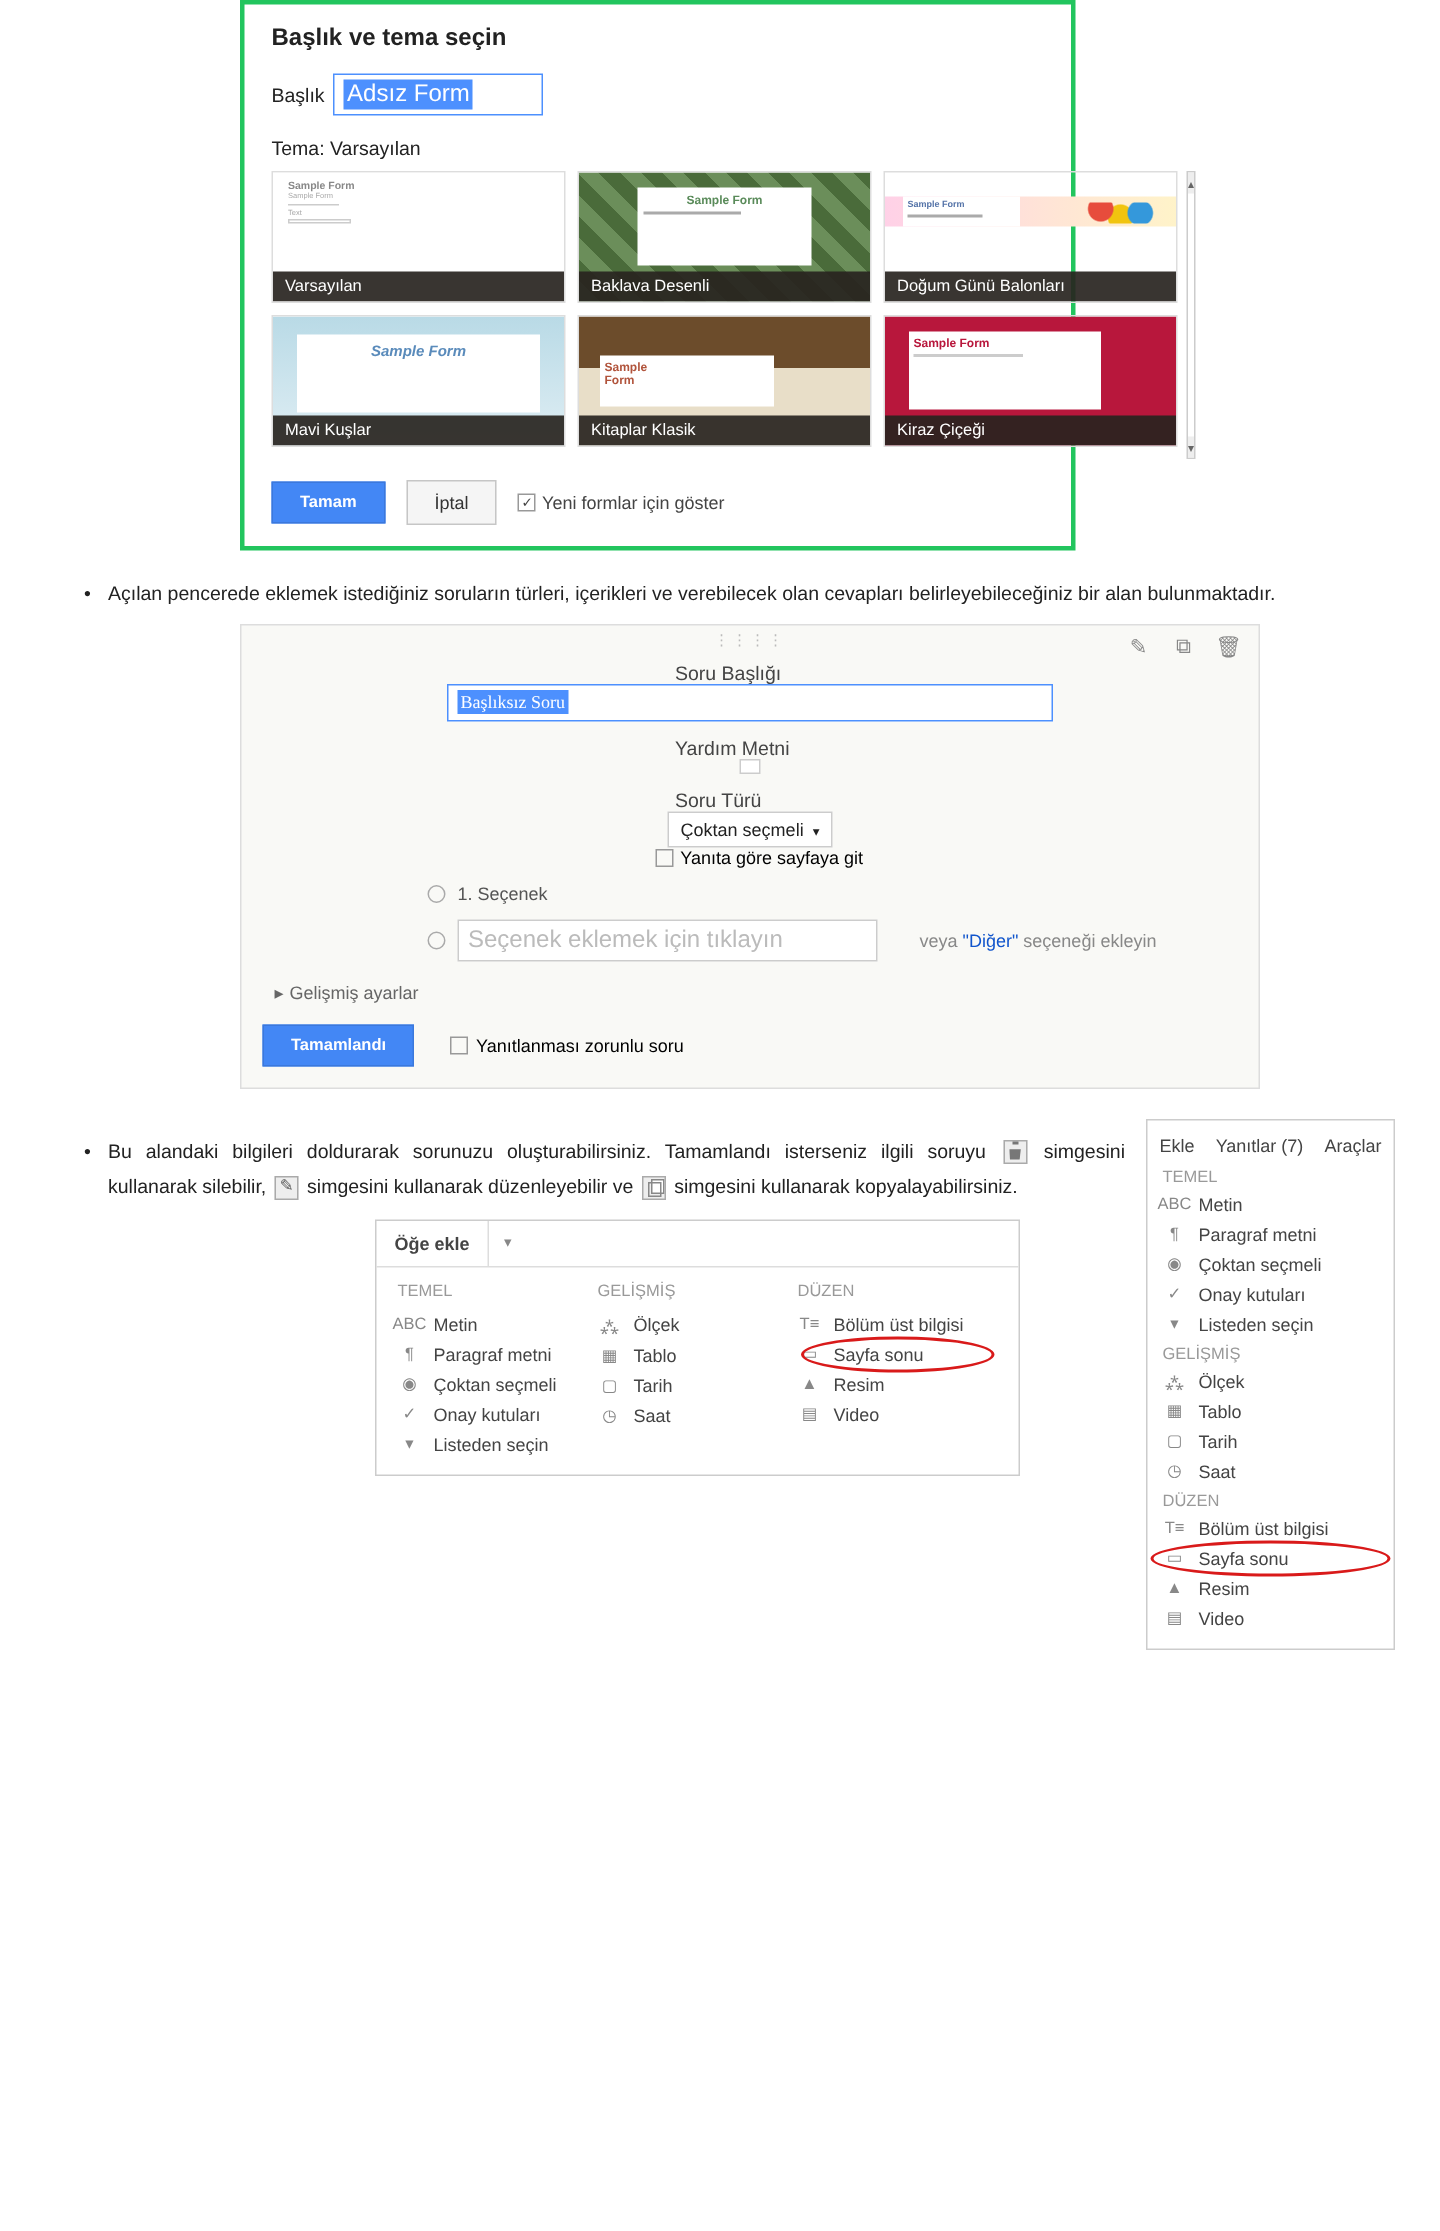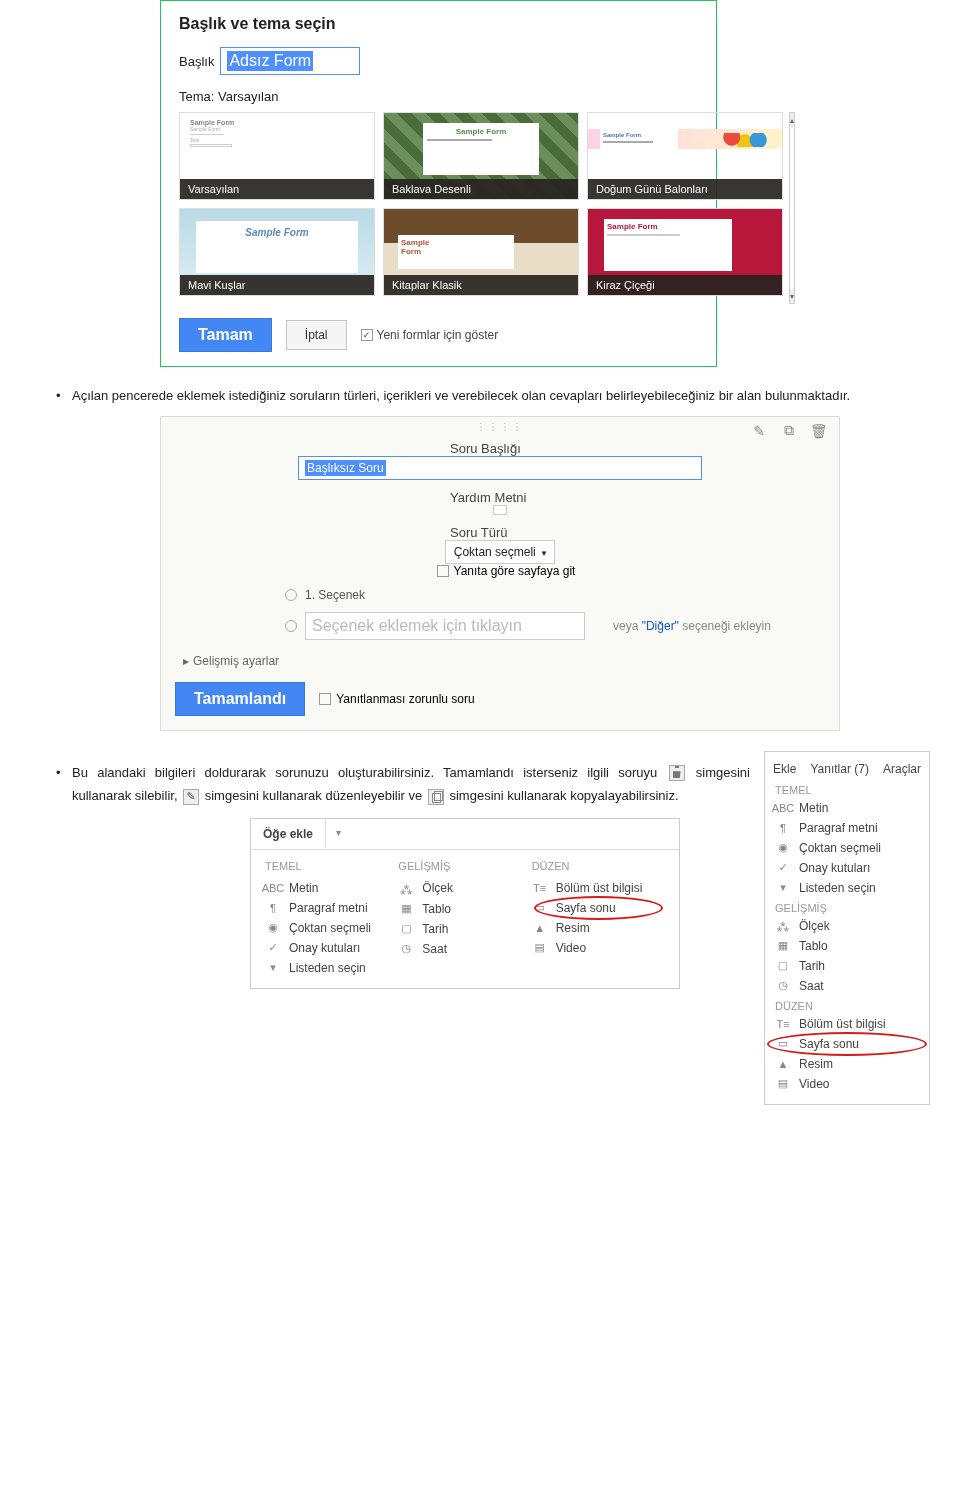--- a/index.html
+++ b/index.html
@@ -1,38 +1,38 @@
 <!DOCTYPE html>
 <html><head>
 <meta charset="utf-8">
 <style>
   * { box-sizing: border-box; margin: 0; padding: 0; }
   body { font-family: Arial, Helvetica, sans-serif; font-size: 13px; color: #222; background: #fff; width: 960px; }
   .page { width: 960px; padding: 0 30px 60px 40px; }
   
   
-  .dialog1 { width: 557px; border: 1px solid #22c55e; margin: 0 0 20px 120px; background: #fff; padding: 14px 18px; }
+  .dialog1 { width: 557px; border: 3px solid #22c55e; margin: 0 0 20px 120px; background: #fff; padding: 14px 18px; }
   .dlg-title { font-size: 16px; font-weight: bold; margin-bottom: 14px; }
   .baslik-row { display: flex; align-items: center; margin-bottom: 14px; }
   .baslik-label { font-size: 13px; margin-right: 6px; }
   .baslik-input { border: 1px solid #4d90fe; outline: none; padding: 3px 6px; font-size: 16px; background: #fff; }
   .baslik-input .sel { background: #4d90fe; color: #fff; padding: 1px 2px; display: inline-block; }
   .tema-label { font-size: 13px; margin-bottom: 8px; }
   .theme-scroll { display: flex; align-items: stretch; }
   .theme-grid { flex: 1; }
   .theme-row { display: flex; gap: 8px; margin-bottom: 8px; }
   .theme-card { position: relative; width: 196px; height: 88px; border: 1px solid #ddd; overflow: hidden; }
   .theme-caption { position: absolute; left: 0; right: 0; bottom: 0; background: rgba(40,36,32,0.92); color: #fff; font-size: 11px; padding: 4px 8px; }
   .theme-inner { position: absolute; inset: 0; }
   .sbar { width: 16px; margin-left: 6px; display: flex; flex-direction: column; align-items: center; border: 1px solid #ccc; }
   .sbar-arrow { height: 14px; width: 100%; background: #eee; color: #666; display:flex; align-items:center; justify-content:center; font-size:8px;}
   .sbar-track { flex:1; background: #f4f4f4; position: relative; }
   .sbar-thumb { position: absolute; left: 2px; right: 2px; top: 4px; height: 24px; background: #ccc; border-radius: 2px; }
   .dlg-buttons { display: flex; align-items: center; gap: 14px; margin-top: 14px; }
-  .btn-blue { background: #4387f5; color: #fff; border: 1px solid #3b78dc; padding: 7px 18px; font-size: 16px; font-weight: bold; }
+  .btn-blue { background: #4387f5; color: #fff; border: 1px solid #3b78dc; padding: 7px 18px; font-size: 11px; font-weight: bold; }
   .btn-grey { background: #f5f5f5; color: #333; border: 1px solid #c6c6c6; padding: 7px 18px; font-size: 12px; }
   .cb-wrap { display: flex; align-items: center; gap: 4px; font-size: 12px; color: #444; }
   .cb { width: 12px; height: 12px; border: 1px solid #999; display:inline-flex; align-items:center; justify-content:center; font-size:9px;}
   
   
   .skel-line { height:2px; background:#aaa; margin:3px 0; }
   .tc-white { background:#fff; padding:6px 10px; }
   .tc-diamonds { background: repeating-linear-gradient(45deg,#6b8e5a 0 10px,#4a6b3a 10px 20px); }
   .tc-diamonds .inner { width:60%; height:60%; background:#fff; margin:10px auto 0; padding:4px; }
   .tc-balloons { background: linear-gradient(90deg,#ffd1e7,#fff3c9); position:relative; }
@@ -71,21 +71,21 @@
   .d2-dd { border:1px solid #ccc; padding:4px 8px; background:#fff; font-size:12px; display:flex; align-items:center; gap:6px;}
   .caret::after{content:"▾";font-size:9px;}
   .d2-opt-row{display:flex;align-items:center;margin:10px 0 10px 110px;gap:8px;}
   .radio-o{width:12px;height:12px;border:1px solid #aaa;border-radius:50%;}
   .opt-input{border:1px solid #ccc;padding:4px 6px;background:#fff;font-size:16px;width:280px;color:#bbb;}
   .opt-plain{font-size:12px;color:#555;}
   .opt-hint{font-size:12px;color:#888;margin-left:20px;}
   .opt-hint a{color:#1155cc;cursor:pointer;}
   .adv{margin:14px 0 14px 8px;font-size:12px;color:#666;display:flex;align-items:center;}
   .adv::before{content:"▸";margin-right:4px;}
-  .d2-footer{display:flex;align-items:center;gap:14px;}
+  .d2-footer{display:flex;align-items:center;gap:24px;}
   .cb-small{display:flex;align-items:center;gap:5px;font-size:12px;color:#000000;}
   
   
   .row-split{display:flex;align-items:flex-start;gap:14px;}
   .col-text{flex:1;}
   .right-panel{width:166px;border:1px solid #ccc;background:#fff;padding:6px 0 10px 0;font-size:12px;}
   .rp-top{display:flex;justify-content:space-between;padding:4px 8px;color:#444;}
   .rp-top span{font-size:12px;}
   .rp-sec{padding:4px 10px 2px 10px;color:#999;font-size:11px;}
   .rp-item{padding:3px 10px;display:flex;align-items:center;gap:8px;color:#444;}
@@ -194,21 +194,21 @@
 
 <div class="dialog2">
   <div class="d2-dots">⋮⋮⋮⋮</div>
   <div class="d2-icons">
     <span class="tool-ic">✎</span>
     <span class="tool-ic">⧉</span>
     <span class="tool-ic">🗑</span>
   </div>
   <div class="d2-row">
     <span class="d2-label">Soru Başlığı</span>
-    <div class="d2-input" style="width:404px;"><span class="sel">Başlıksız Soru</span></div>
+    <div class="d2-input" style="width:404px;font-family:Liberation Serif, serif;"><span class="sel">Başlıksız Soru</span></div>
   </div>
   <div class="d2-row">
     <span class="d2-label">Yardım Metni</span>
     <div class="d2-input2" style="max-width:400px;"></div>
   </div>
   <div class="d2-row">
     <span class="d2-label">Soru Türü</span>
     <div class="d2-dd">
           <span>Çoktan seçmeli</span>
           <span class="caret"></span>

